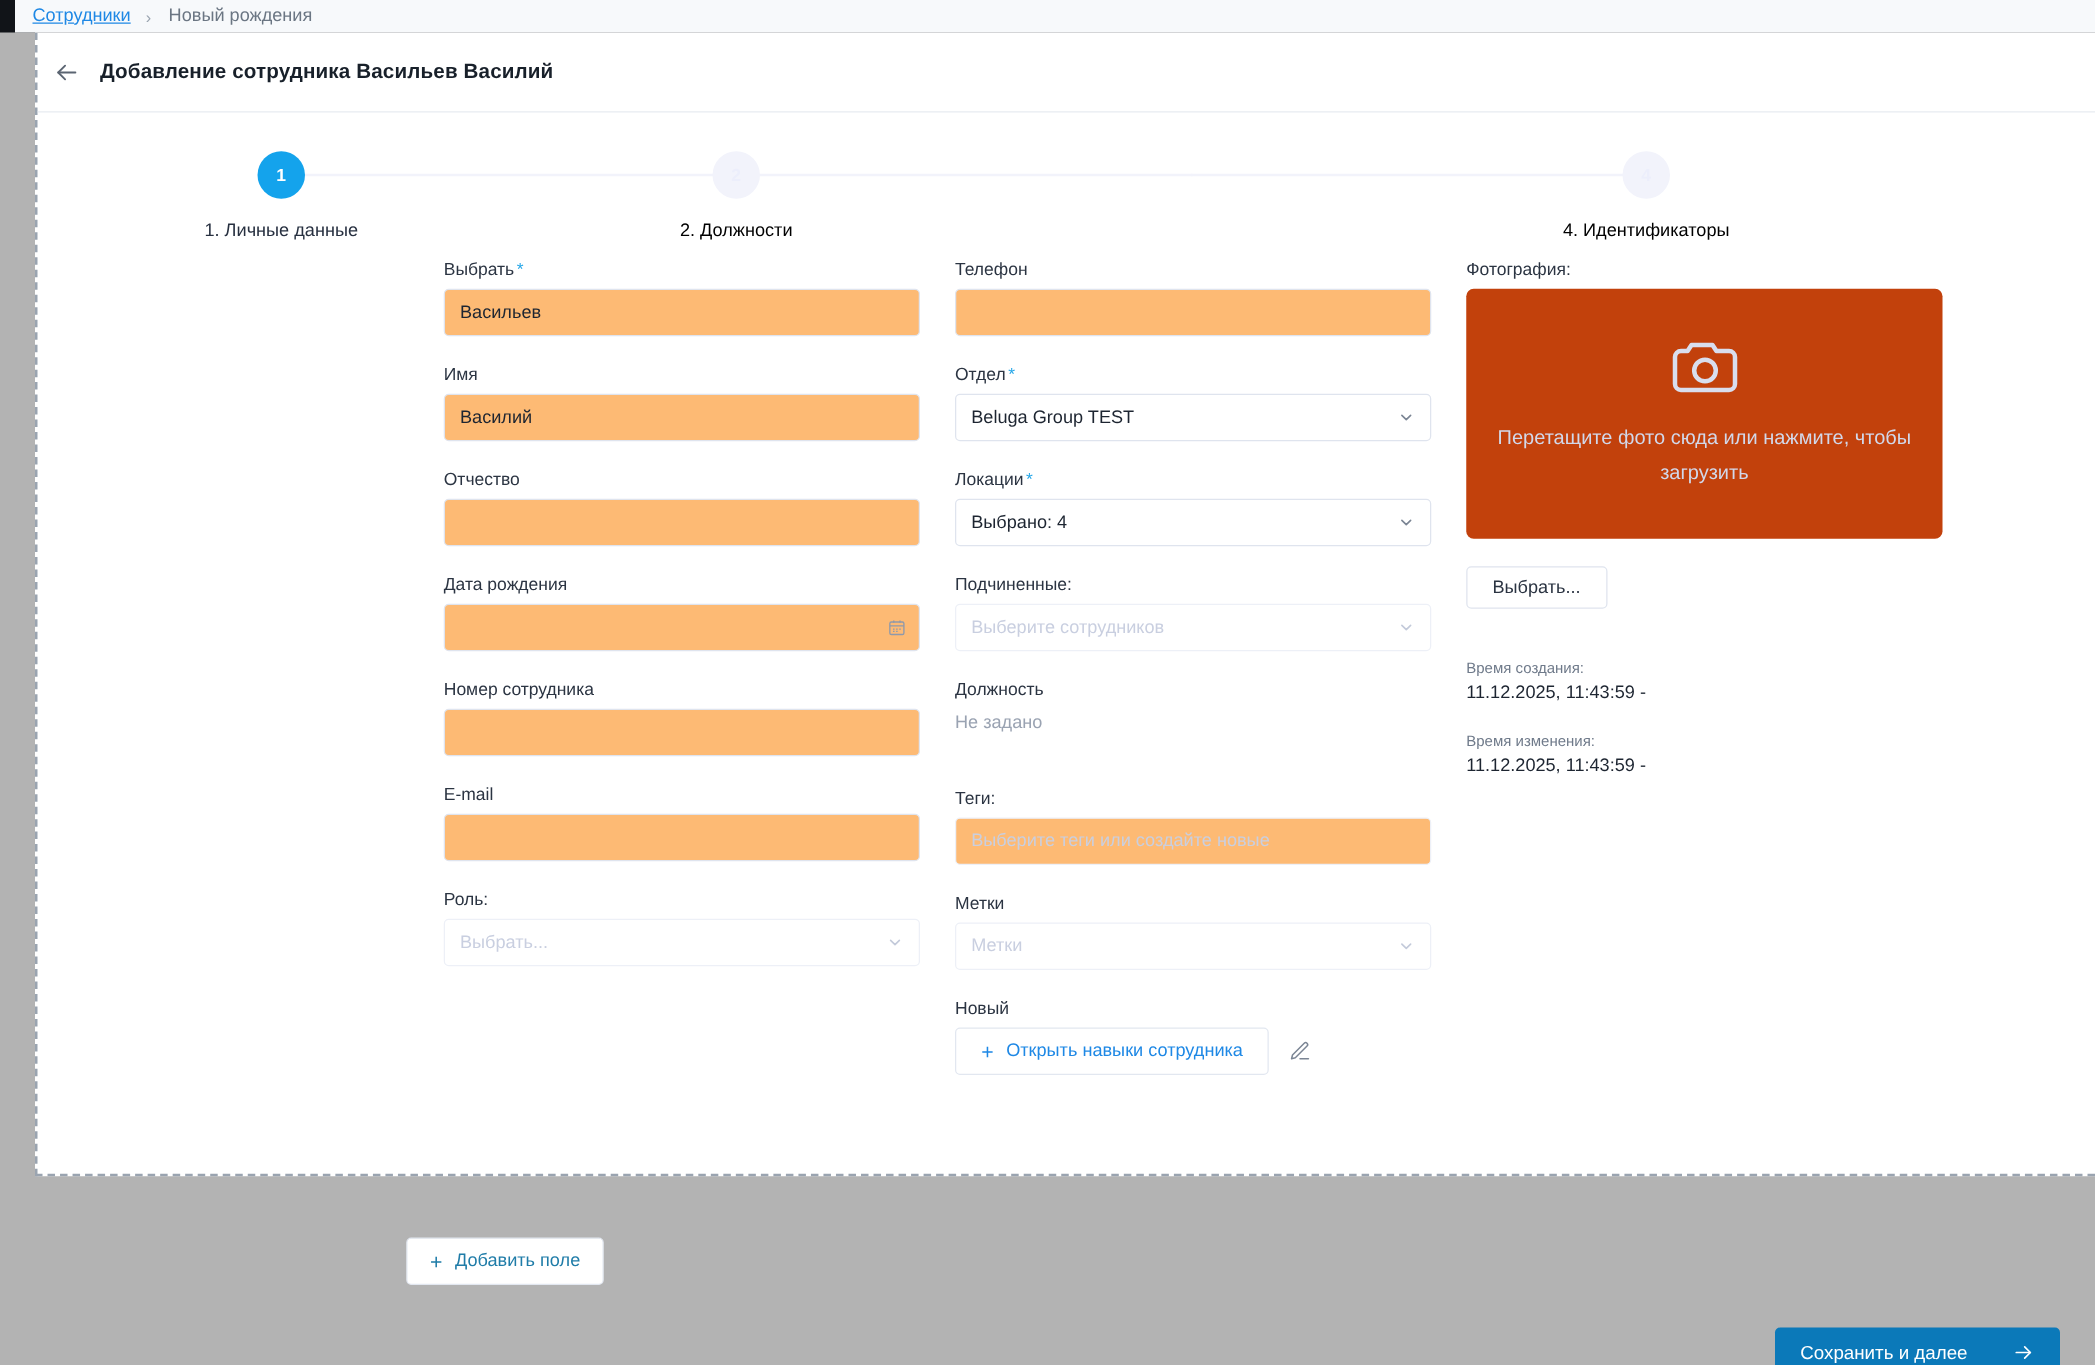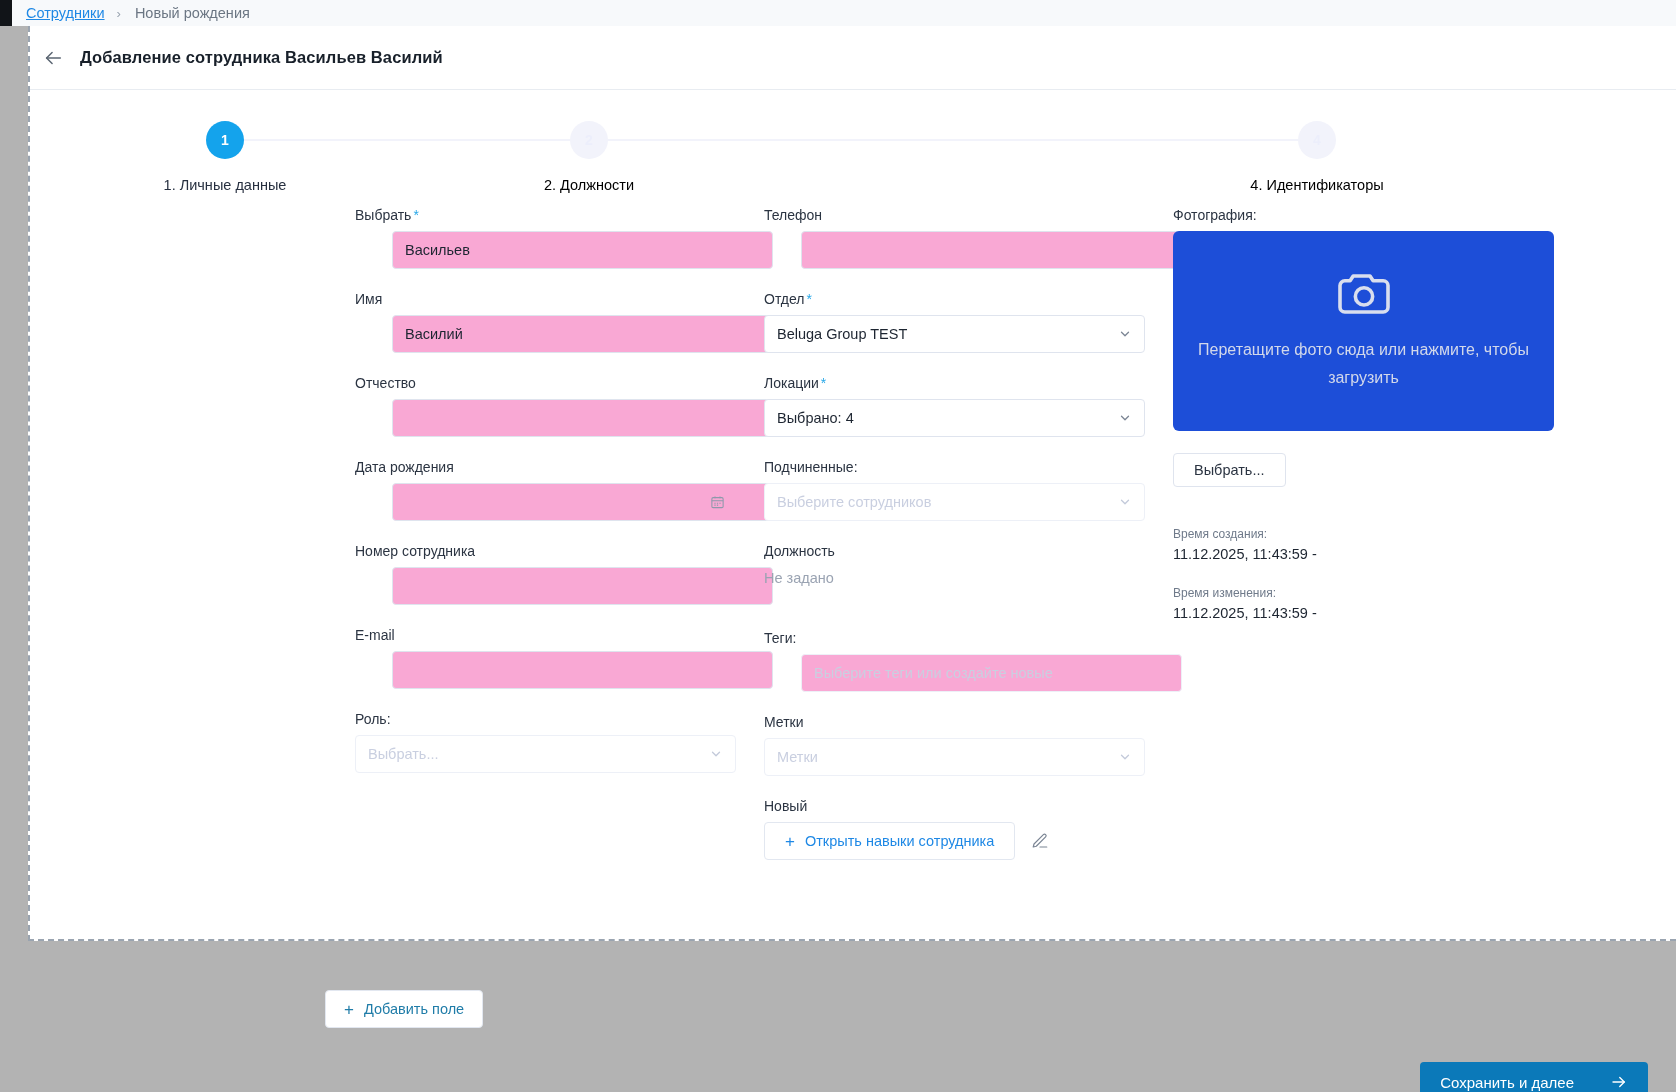--- a/index.html
+++ b/index.html
@@ -151,29 +151,28 @@
     display: block;
     white-space: nowrap;
   }
   .req { color: #29a8e8; margin-left: 2px; }
 
   .inp {
     width: 100%;
     height: 35px;
     border: 1px solid #dfe4ee;
     border-radius: 4px;
-    background: #f9a8d4;
+    background: #fdba74;
     font-size: 14.5px;
     color: #1d2531;
     padding: 0 12px;
     font-family: "Liberation Sans", sans-serif;
     outline: none;
     display: flex;
     align-items: center;
-    margin-left: 37px;
   }
   .inp.tall { height: 38px; }
   .inp::placeholder { color: #c9cfe0; }
 
   .inp-faint { border-color: #edf0f7; }
 
   .select {
     width: 100%;
     height: 38px;
     border: 1px solid #dfe4ee;
@@ -213,21 +212,21 @@
   .plain-val {
     font-size: 14.5px;
     color: #9aa3b2;
     padding-top: 3px;
   }
 
   
   .photobox {
     width: 381px;
     height: 200px;
-    background: #1d4ed8;
+    background: #c2410c;
     border-radius: 6px;
     display: flex;
     flex-direction: column;
     align-items: center;
     justify-content: center;
     cursor: pointer;
   }
   .photobox .cam { color: #d9deee; margin-bottom: 14px; }
   .photobox .ptext {
     color: #d2d8ea;

